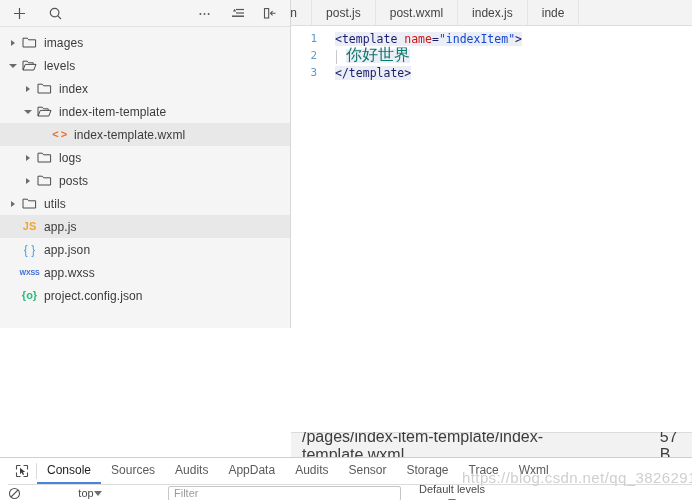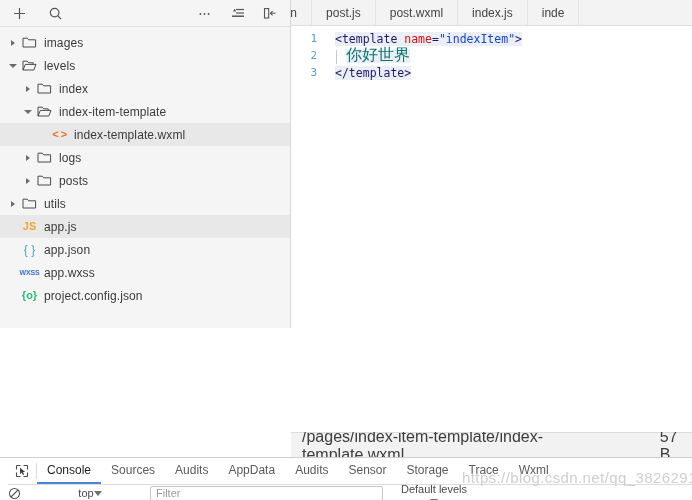--- a/index.html
+++ b/index.html
@@ -273,21 +273,21 @@
   .filter-box {
     width: 233px;
     height: 15px;
     border: 1px solid #c6c6c6;
     border-radius: 2px;
     box-sizing: border-box;
     display: flex;
     align-items: center;
     padding-left: 5px;
     color: #9b9b9b;
-    margin-left: 0;
+    margin-left: 18px;
     background: #fff;
   }
   .levels {
     margin-left: 18px;
     display: flex; align-items: center; gap: 4px;
     color: #4a4a4a;
     cursor: pointer;
     flex-direction: column;
   }
   .caret-dn {

